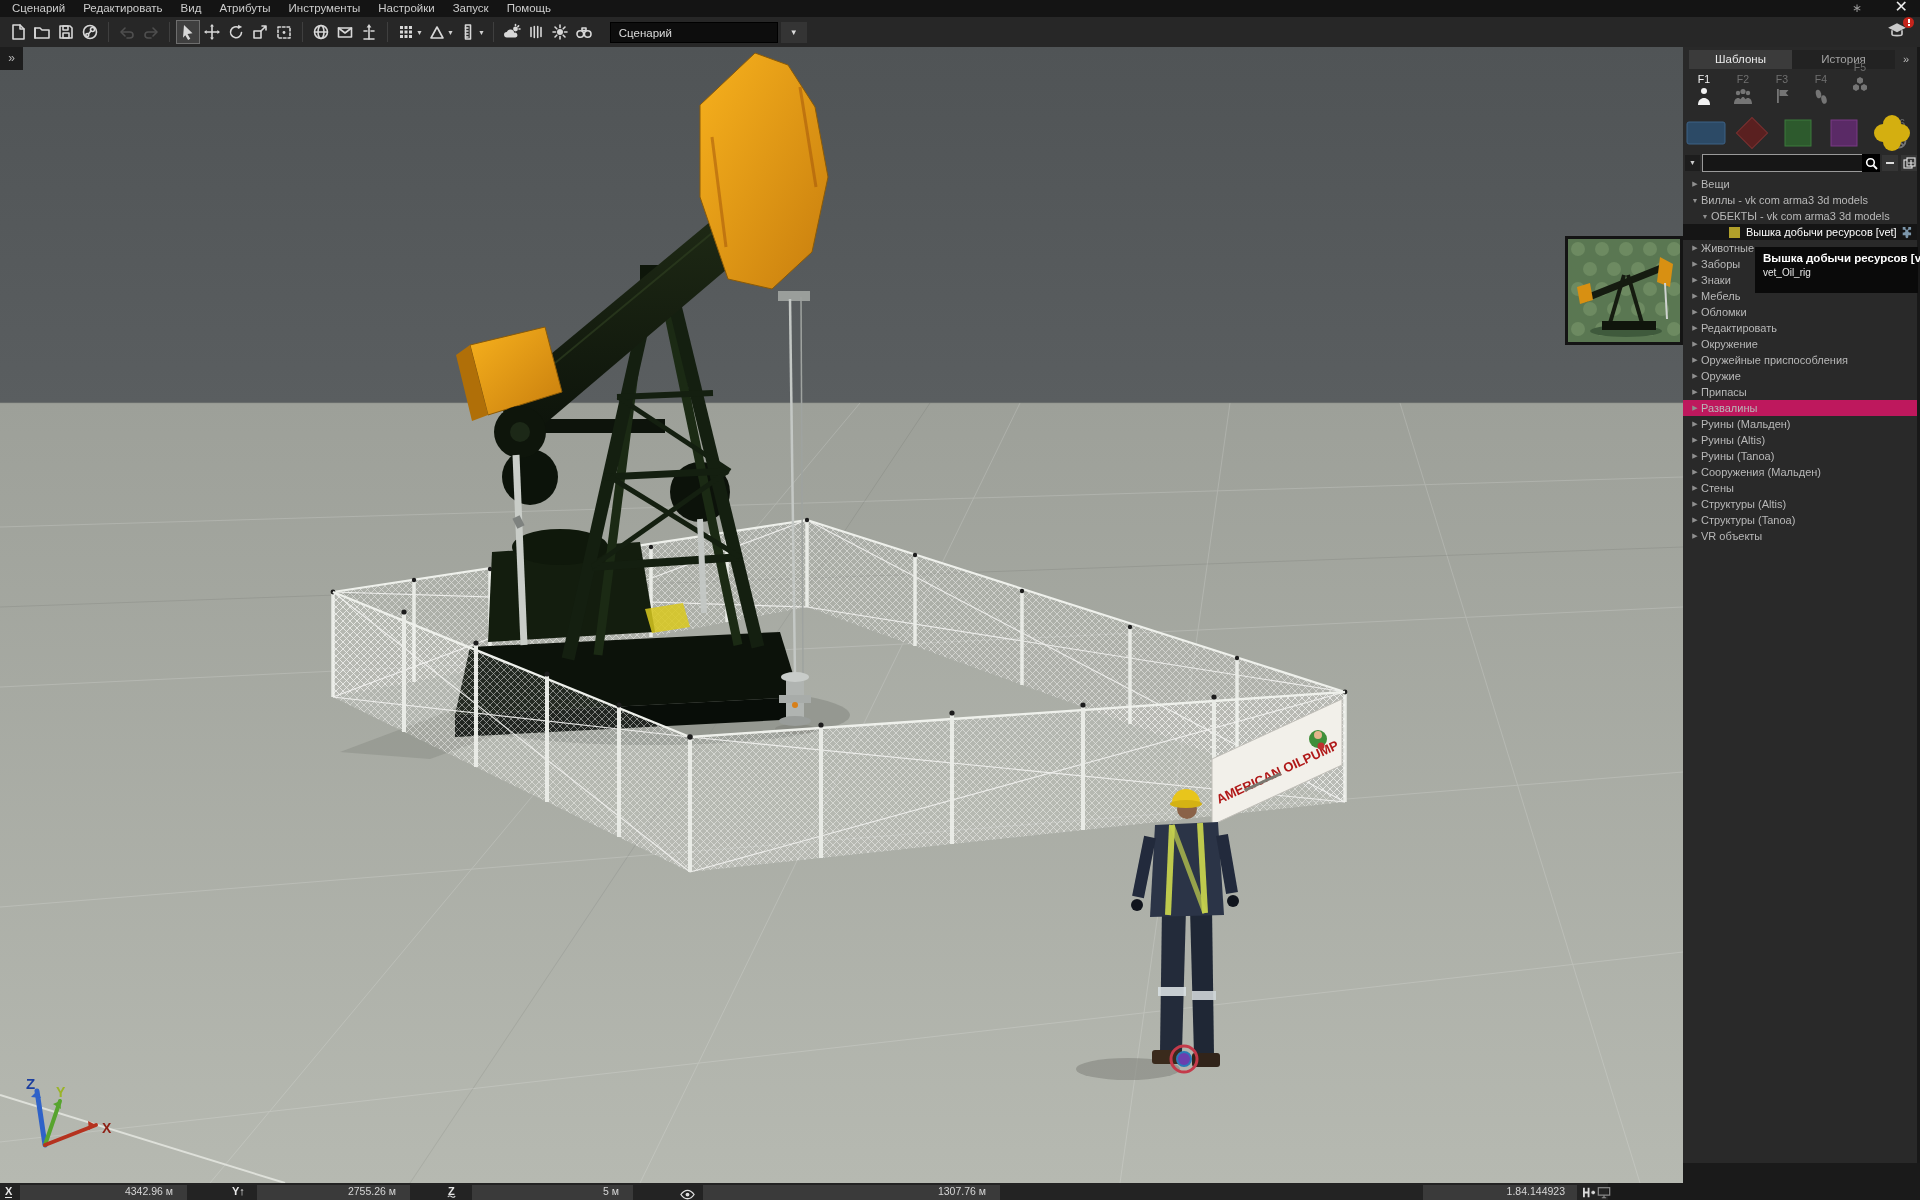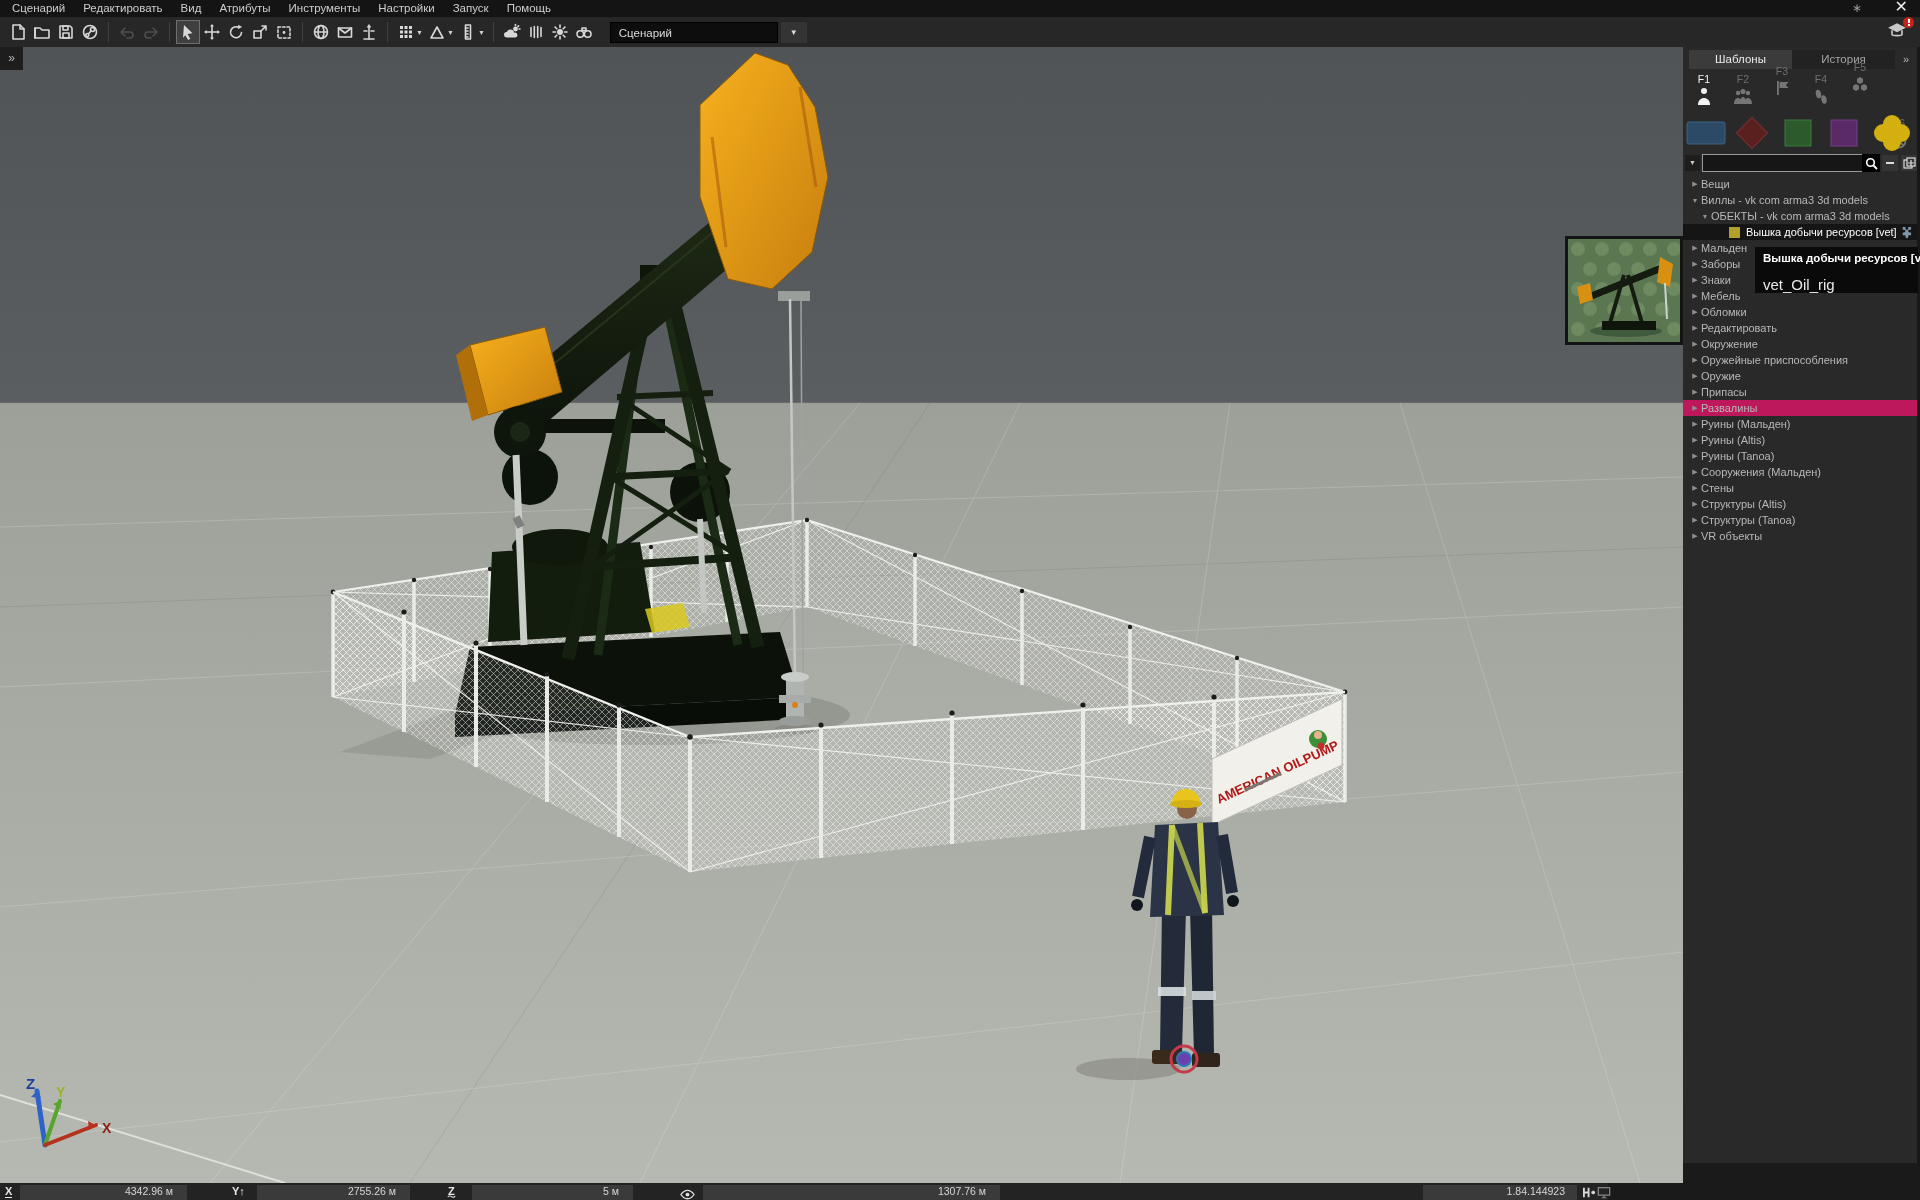--- a/index.html
+++ b/index.html
@@ -73,21 +73,21 @@
   .trow .arr{width:12px;flex:0 0 auto;font-size:7px;color:#8f8f8f;text-align:center;}
   .arr.col::before{content:"▶";} .arr.exp::before{content:"▼";}
   .trow.sel{background:#151515;color:#fdfdfd;width:237px;}
   .trow.hl{background:#be185d;}
   .ybox{width:11px;height:11px;background:#b1a02a;margin-right:6px;flex:0 0 auto;}
   #puzzle{position:absolute;right:8px;top:2px;}
 
   #tooltip{left:1755px;top:247px;width:163px;height:46px;background:#0a0a0a;z-index:60;
            padding:5px 8px;box-sizing:border-box;}
   #tooltip .l1{font-size:11.5px;font-weight:bold;color:#fff;white-space:nowrap;}
-  #tooltip .l2{font-size:15px;color:#e9e9e9;margin-top:12px;white-space:nowrap;}
+  #tooltip .l2{font-size:10px;color:#e9e9e9;margin-top:3px;white-space:nowrap;}
 
   
   #statusbar{left:0;top:1183px;width:1608px;height:17px;background:#232323;z-index:3;}
   .sb-label{position:absolute;top:1.5px;font-size:11px;font-weight:bold;color:#e6e6e6;}
   .sb-box{position:absolute;top:2px;height:19px;background:#3a3a3a;color:#d6d6d6;
           font-size:10.5px;line-height:13px;text-align:right;box-sizing:border-box;padding-right:14px;}
   .z-squig{position:absolute;font-size:9px;color:#e6e6e6;letter-spacing:-1px;}
   #playpanel{left:1608px;top:1163px;width:312px;height:37px;background:#0a0a0a;z-index:5;}
   #pp-l1{position:absolute;right:55px;top:5px;font-size:13px;color:#cfcfcf;letter-spacing:.5px;}
   #pp-l2{position:absolute;right:55px;top:22px;font-size:8.5px;color:#b3b3b3;letter-spacing:.4px;}
@@ -553,21 +553,21 @@
     </div>
     <div class="fk" style="left:41px;top:26px;">
       <div class="fl">F2</div>
       <svg viewBox="0 0 20 20">
           <circle class="g" cx="5" cy="7" r="2.2"></circle>
           <circle class="g" cx="15" cy="7" r="2.2"></circle>
           <circle class="g" cx="10" cy="5.5" r="2.6"></circle>
           <path class="g" d="M1 18c0-4 2-6 4-6s4 2 4 6zM7 18c0-5 1.5-7 3-7s3 2 3 7zM11 18c0-4 2-6 4-6s4 2 4 6z"></path>
         </svg>
     </div>
-    <div class="fk" style="left:80px;top:18px;">
+    <div class="fk" style="left:80px;top:26px;">
       <div class="fl">F3</div>
       <svg viewBox="0 0 20 20">
           <rect class="g" x="5" y="3" width="1.8" height="14"></rect>
           <path class="g" d="M7.5 4h9l-2.6 3 2.6 3h-9z"></path>
         </svg>
     </div>
     <div class="fk" style="left:119px;top:26px;">
       <div class="fl">F4</div>
       <svg viewBox="0 0 20 20">
           <ellipse class="g" cx="7.5" cy="8" rx="2.6" ry="4.4" transform="rotate(-14 7.5 8)"></ellipse>
@@ -661,21 +661,21 @@
       <span class="ybox"></span>
       <span>Вышка добычи ресурсов [vet]</span>
       <span id="puzzle">
         <svg width="13" height="13" viewBox="0 0 14 14">
             <path fill="#7c96aa" d="M4 1h3v1.6a1.5 1.5 0 0 0 3 0V1h3v3h-1.6a1.5 1.5 0 0 0 0 3H13v3h-3v1.6a1.5 1.5 0 0 1-3 0V10H4V7h1.4a1.5 1.5 0 0 0 0-3H4z"></path>
           </svg>
       </span>
     </div>
     <div class="trow" style="top:193px;padding-left:6px;">
         <span class="arr col"></span>
-        <span>Мальден</span>
+        <span>Животные</span>
       </div>
     <div class="trow" style="top:209px;padding-left:6px;">
         <span class="arr col"></span>
         <span>Заборы</span>
       </div>
     <div class="trow" style="top:225px;padding-left:6px;">
         <span class="arr col"></span>
         <span>Знаки</span>
       </div>
     <div class="trow" style="top:241px;padding-left:6px;">

